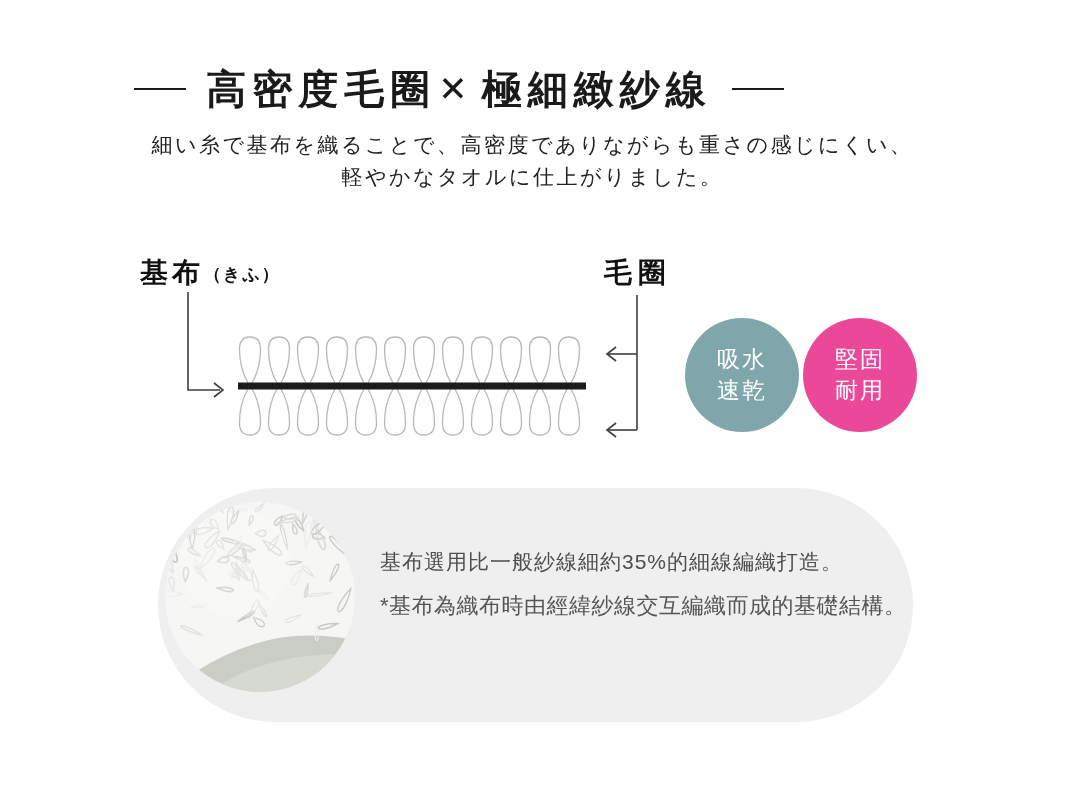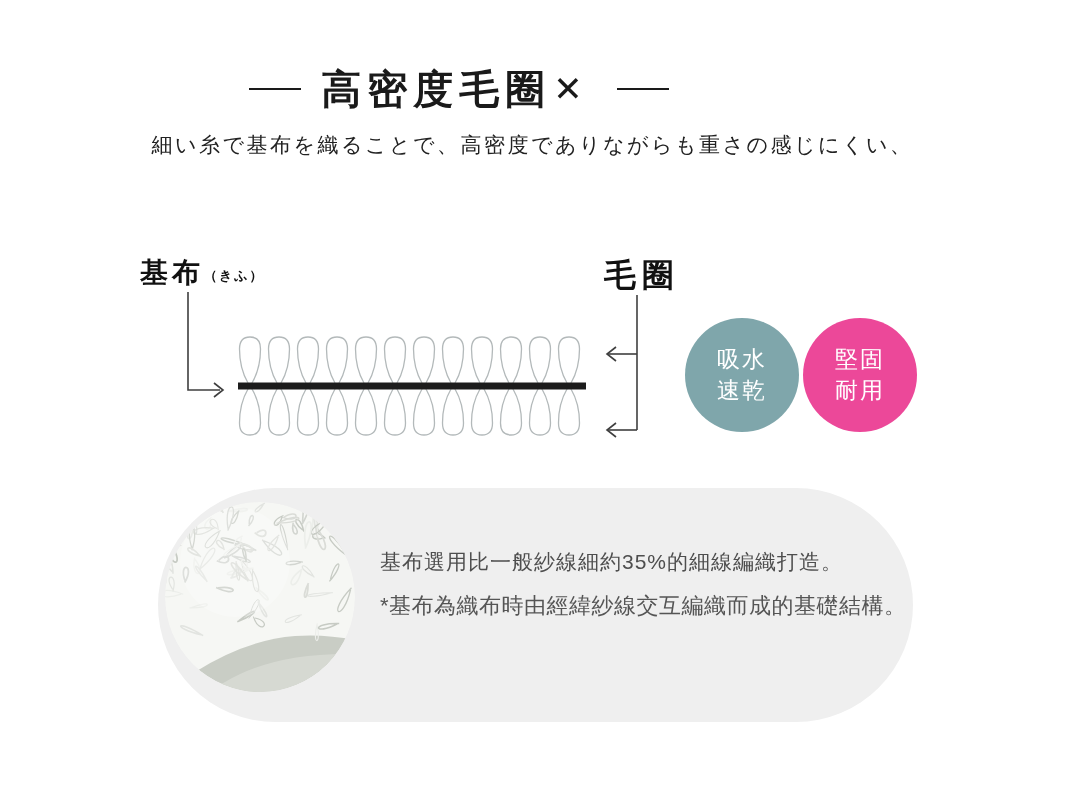--- a/index.html
+++ b/index.html
@@ -20,22 +20,22 @@
   }
   .title-x{font-size:35px;font-weight:normal;margin:0 8px 0 2px;}
   .subtitle{
     position:absolute;left:0;top:129px;width:1065px;text-align:center;
     font-family:"Liberation Serif","DejaVu Serif",serif;
     font-size:21px;line-height:32px;color:#222222;letter-spacing:2.5px;
   }
   
   .lbl{position:absolute;color:#111111;font-weight:bold;white-space:nowrap;}
   .lbl-base{left:140px;top:254px;font-size:28px;letter-spacing:4px;}
-  .lbl-base .reading{font-size:13px;font-weight:bold;letter-spacing:2px;vertical-align:2px;}
-  .lbl-pile{left:604px;top:254px;font-size:32px;letter-spacing:6px;}
+  .lbl-base .reading{font-size:17px;font-weight:bold;letter-spacing:2px;vertical-align:2px;}
+  .lbl-pile{left:604px;top:254px;font-size:28px;letter-spacing:6px;}
   #diagram-svg{position:absolute;left:150px;top:283px;}
   
   .badge{
     position:absolute;top:318px;width:114px;height:114px;border-radius:50%;
     display:flex;flex-direction:column;align-items:center;justify-content:center;
     color:#ffffff;font-size:23px;line-height:31px;letter-spacing:2px;text-align:right;
   }
   .badge-1{left:685px;}
   .badge-2{left:803px;}
   
@@ -51,26 +51,28 @@
 </head>
 <body>
 
 <div id="stage">
 
   <div class="title-row">
     <div class="title-dash"></div>
     <div class="title-text">
       <span>高密度毛圈</span>
       <span class="title-x">✕</span>
+      <span>極細緻紗線</span>
     </div>
     <div class="title-dash"></div>
   </div>
 
   <div class="subtitle">
     <div>細い糸で基布を織ることで、高密度でありながらも重さの感じにくい、</div>
+    <div>軽やかなタオルに仕上がりました。</div>
   </div>
 
   <div class="lbl lbl-base">
     <span>基布</span><span class="reading">（きふ）</span>
   </div>
   <div class="lbl lbl-pile">毛圈</div>
 
   <svg id="diagram-svg" width="520" height="170" viewBox="0 0 520 170">
       <path d="M 102 100 C 109 88 110.5 74 110.5 66 C 110.5 57 105.5 54 100 54 C 94.5 54 89.5 57 89.5 66 C 89.5 74 91 88 98 100 L 102 106 C 109 118 110.5 132 110.5 140 C 110.5 149 105.5 152 100 152 C 94.5 152 89.5 149 89.5 140 C 89.5 132 91 118 98 106 L 102 100 M 131 100 C 138 88 139.5 74 139.5 66 C 139.5 57 134.5 54 129 54 C 123.5 54 118.5 57 118.5 66 C 118.5 74 120 88 127 100 L 131 106 C 138 118 139.5 132 139.5 140 C 139.5 149 134.5 152 129 152 C 123.5 152 118.5 149 118.5 140 C 118.5 132 120 118 127 106 L 131 100 M 160 100 C 167 88 168.5 74 168.5 66 C 168.5 57 163.5 54 158 54 C 152.5 54 147.5 57 147.5 66 C 147.5 74 149 88 156 100 L 160 106 C 167 118 168.5 132 168.5 140 C 168.5 149 163.5 152 158 152 C 152.5 152 147.5 149 147.5 140 C 147.5 132 149 118 156 106 L 160 100 M 189 100 C 196 88 197.5 74 197.5 66 C 197.5 57 192.5 54 187 54 C 181.5 54 176.5 57 176.5 66 C 176.5 74 178 88 185 100 L 189 106 C 196 118 197.5 132 197.5 140 C 197.5 149 192.5 152 187 152 C 181.5 152 176.5 149 176.5 140 C 176.5 132 178 118 185 106 L 189 100 M 218 100 C 225 88 226.5 74 226.5 66 C 226.5 57 221.5 54 216 54 C 210.5 54 205.5 57 205.5 66 C 205.5 74 207 88 214 100 L 218 106 C 225 118 226.5 132 226.5 140 C 226.5 149 221.5 152 216 152 C 210.5 152 205.5 149 205.5 140 C 205.5 132 207 118 214 106 L 218 100 M 247 100 C 254 88 255.5 74 255.5 66 C 255.5 57 250.5 54 245 54 C 239.5 54 234.5 57 234.5 66 C 234.5 74 236 88 243 100 L 247 106 C 254 118 255.5 132 255.5 140 C 255.5 149 250.5 152 245 152 C 239.5 152 234.5 149 234.5 140 C 234.5 132 236 118 243 106 L 247 100 M 276 100 C 283 88 284.5 74 284.5 66 C 284.5 57 279.5 54 274 54 C 268.5 54 263.5 57 263.5 66 C 263.5 74 265 88 272 100 L 276 106 C 283 118 284.5 132 284.5 140 C 284.5 149 279.5 152 274 152 C 268.5 152 263.5 149 263.5 140 C 263.5 132 265 118 272 106 L 276 100 M 305 100 C 312 88 313.5 74 313.5 66 C 313.5 57 308.5 54 303 54 C 297.5 54 292.5 57 292.5 66 C 292.5 74 294 88 301 100 L 305 106 C 312 118 313.5 132 313.5 140 C 313.5 149 308.5 152 303 152 C 297.5 152 292.5 149 292.5 140 C 292.5 132 294 118 301 106 L 305 100 M 334 100 C 341 88 342.5 74 342.5 66 C 342.5 57 337.5 54 332 54 C 326.5 54 321.5 57 321.5 66 C 321.5 74 323 88 330 100 L 334 106 C 341 118 342.5 132 342.5 140 C 342.5 149 337.5 152 332 152 C 326.5 152 321.5 149 321.5 140 C 321.5 132 323 118 330 106 L 334 100 M 363 100 C 370 88 371.5 74 371.5 66 C 371.5 57 366.5 54 361 54 C 355.5 54 350.5 57 350.5 66 C 350.5 74 352 88 359 100 L 363 106 C 370 118 371.5 132 371.5 140 C 371.5 149 366.5 152 361 152 C 355.5 152 350.5 149 350.5 140 C 350.5 132 352 118 359 106 L 363 100 M 392 100 C 399 88 400.5 74 400.5 66 C 400.5 57 395.5 54 390 54 C 384.5 54 379.5 57 379.5 66 C 379.5 74 381 88 388 100 L 392 106 C 399 118 400.5 132 400.5 140 C 400.5 149 395.5 152 390 152 C 384.5 152 379.5 149 379.5 140 C 379.5 132 381 118 388 106 L 392 100 M 421 100 C 428 88 429.5 74 429.5 66 C 429.5 57 424.5 54 419 54 C 413.5 54 408.5 57 408.5 66 C 408.5 74 410 88 417 100 L 421 106 C 428 118 429.5 132 429.5 140 C 429.5 149 424.5 152 419 152 C 413.5 152 408.5 149 408.5 140 C 408.5 132 410 118 417 106 L 421 100 " fill="none" stroke="#b3b9ba" stroke-width="1.3"></path>
       <line x1="88" y1="103" x2="436" y2="103" stroke="#1c1c1c" stroke-width="7"></line>

